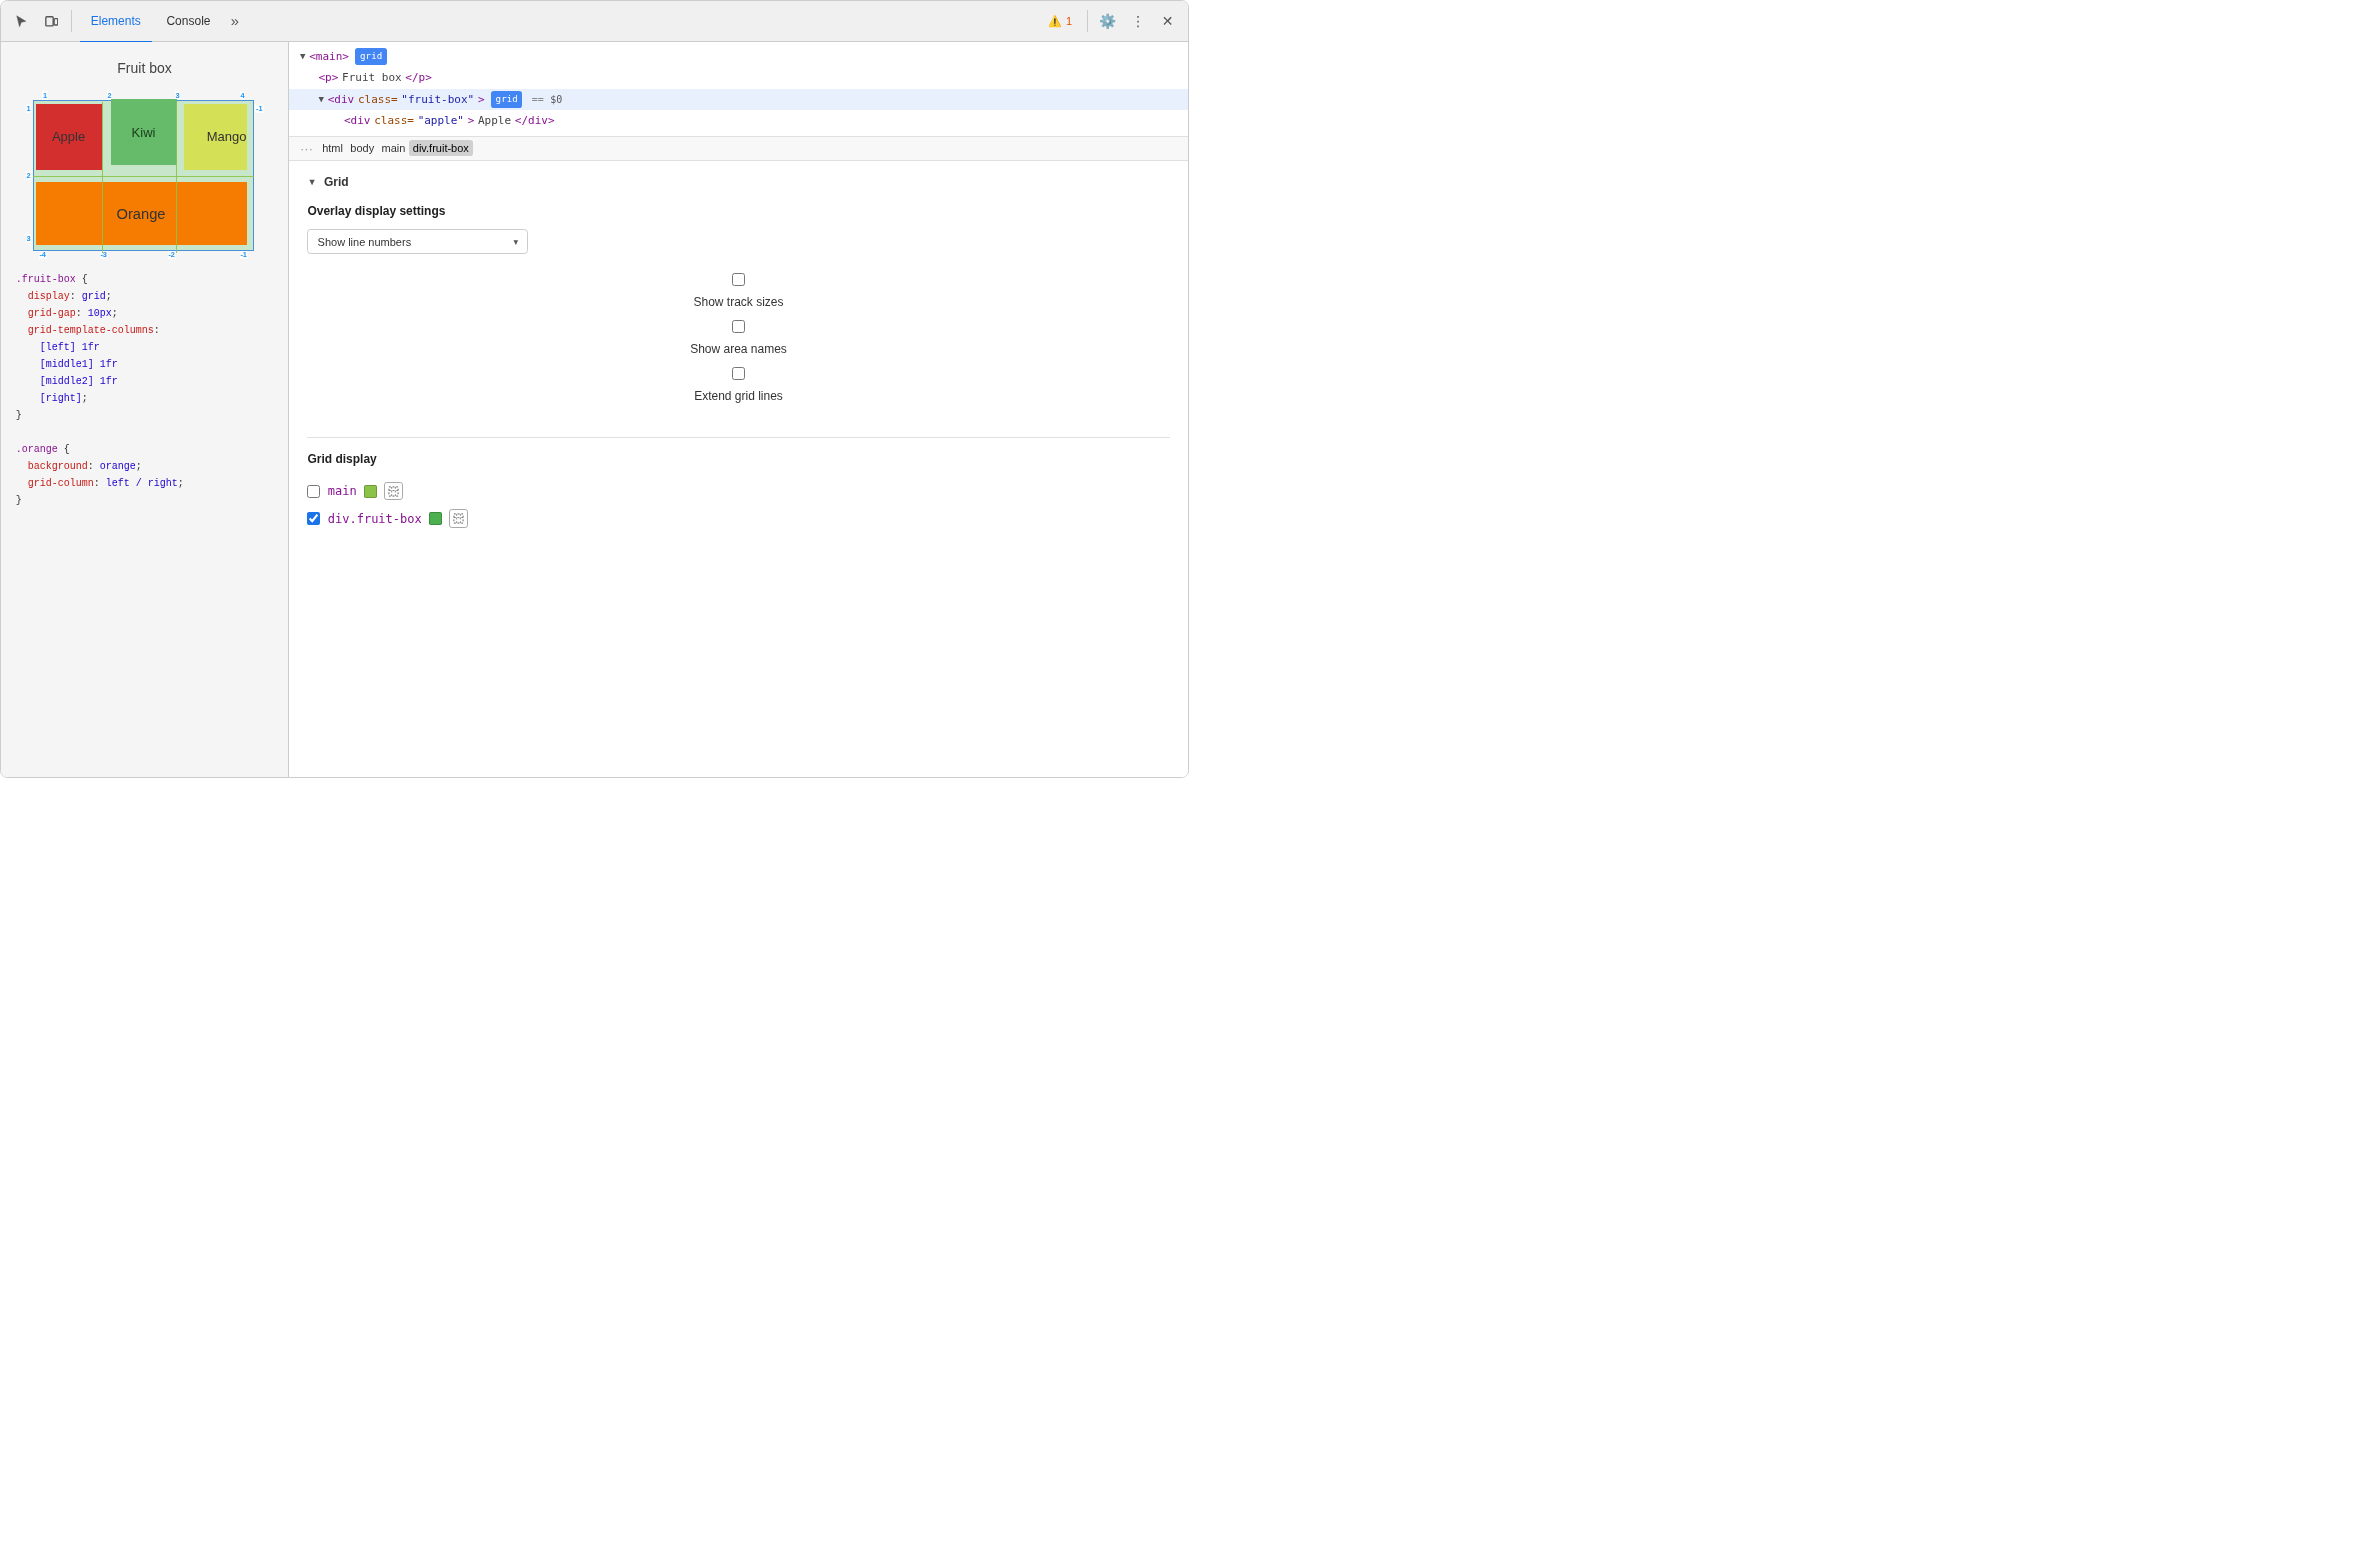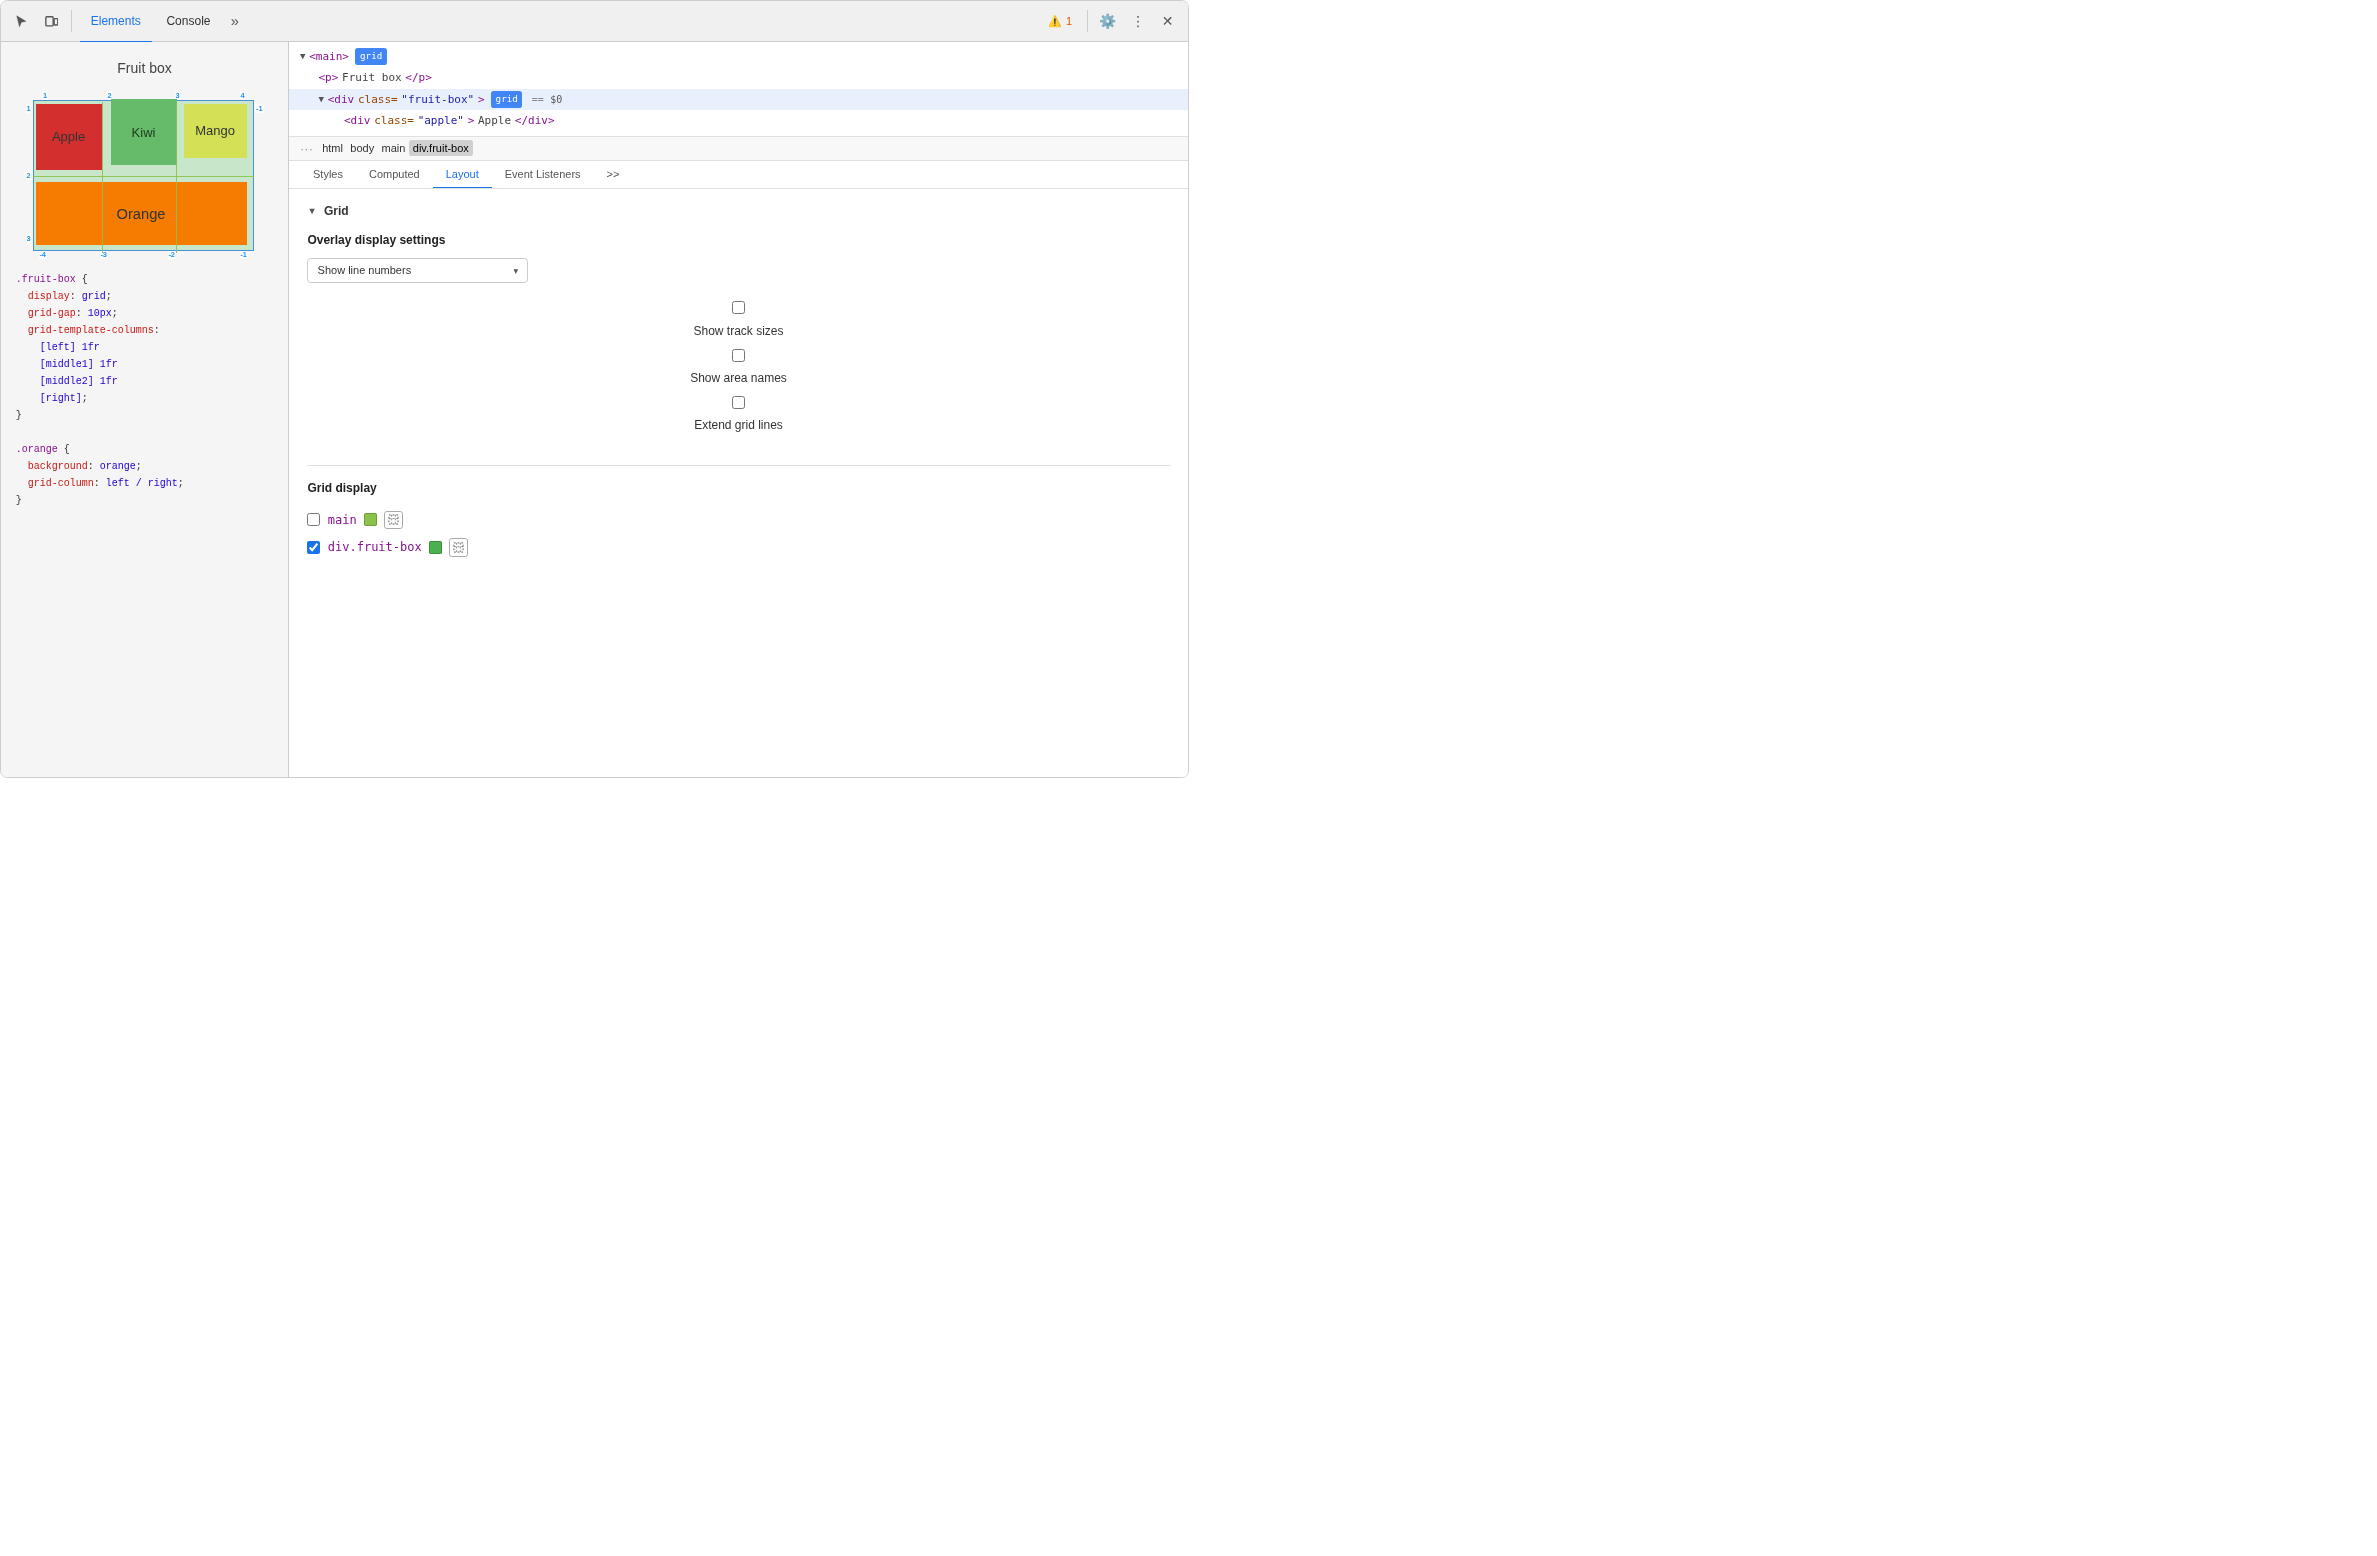--- a/index.html
+++ b/index.html
@@ -116,23 +116,23 @@
       width: 66px; height: 66px;
       background: #66bb6a;
       display: flex; align-items: center; justify-content: center;
       color: #1a3c1a;
       font-size: 13px;
       font-weight: 500;
     }
     .mango-cell {
       position: absolute;
       top: 16.6px; left: 158px;
-      width: 63px; height: 54px;
+      width: 63px; height: 66px;
       background: #d4e157;
-      display: flex; align-items: center; justify-content: center;
+      display: flex; align-items: center; justify-content: flex-end;
       color: #333;
       font-size: 13px;
       font-weight: 500;
     }
     .orange-cell {
       position: absolute;
       top: 95px; left: 10px;
       width: 211px; height: 63px;
       background: #f57c00;
       display: flex; align-items: center; justify-content: center;
@@ -523,27 +523,20 @@
       <span style="color:#999;margin-right:5.5px;font-size:13px;">···</span>
       <span class="bc-item">html</span>
       <span class="bc-sep"> </span>
       <span class="bc-item">body</span>
       <span class="bc-sep"> </span>
       <span class="bc-item">main</span>
       <span class="bc-sep"> </span>
       <span class="bc-item active">div.fruit-box</span>
     </div>
 
-    <div class="tabs-row">
-      <div class="tab">Styles</div>
-      <div class="tab">Computed</div>
-      <div class="tab active">Layout</div>
-      <div class="tab">Event Listeners</div>
-      <div class="tab">&gt;&gt;</div>
-    </div>
 
     <div class="right-content">
 
       <div class="section-header">
         <span class="collapse-arrow">▼</span>
         <span class="section-title">Grid</span>
       </div>
 
       <div class="overlay-settings">
         <div class="overlay-title">Overlay display settings</div>

